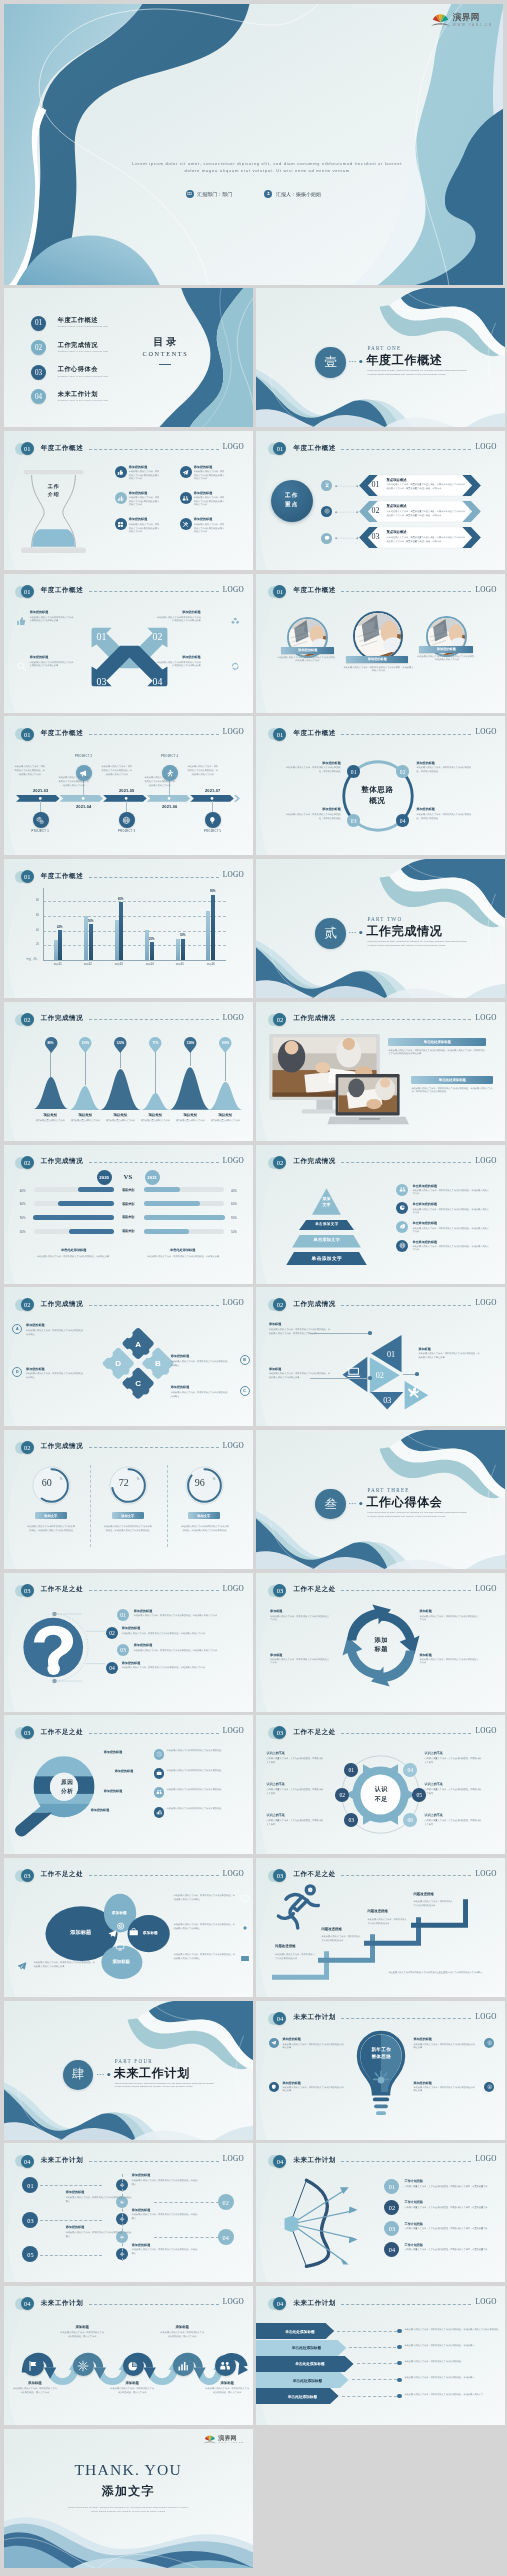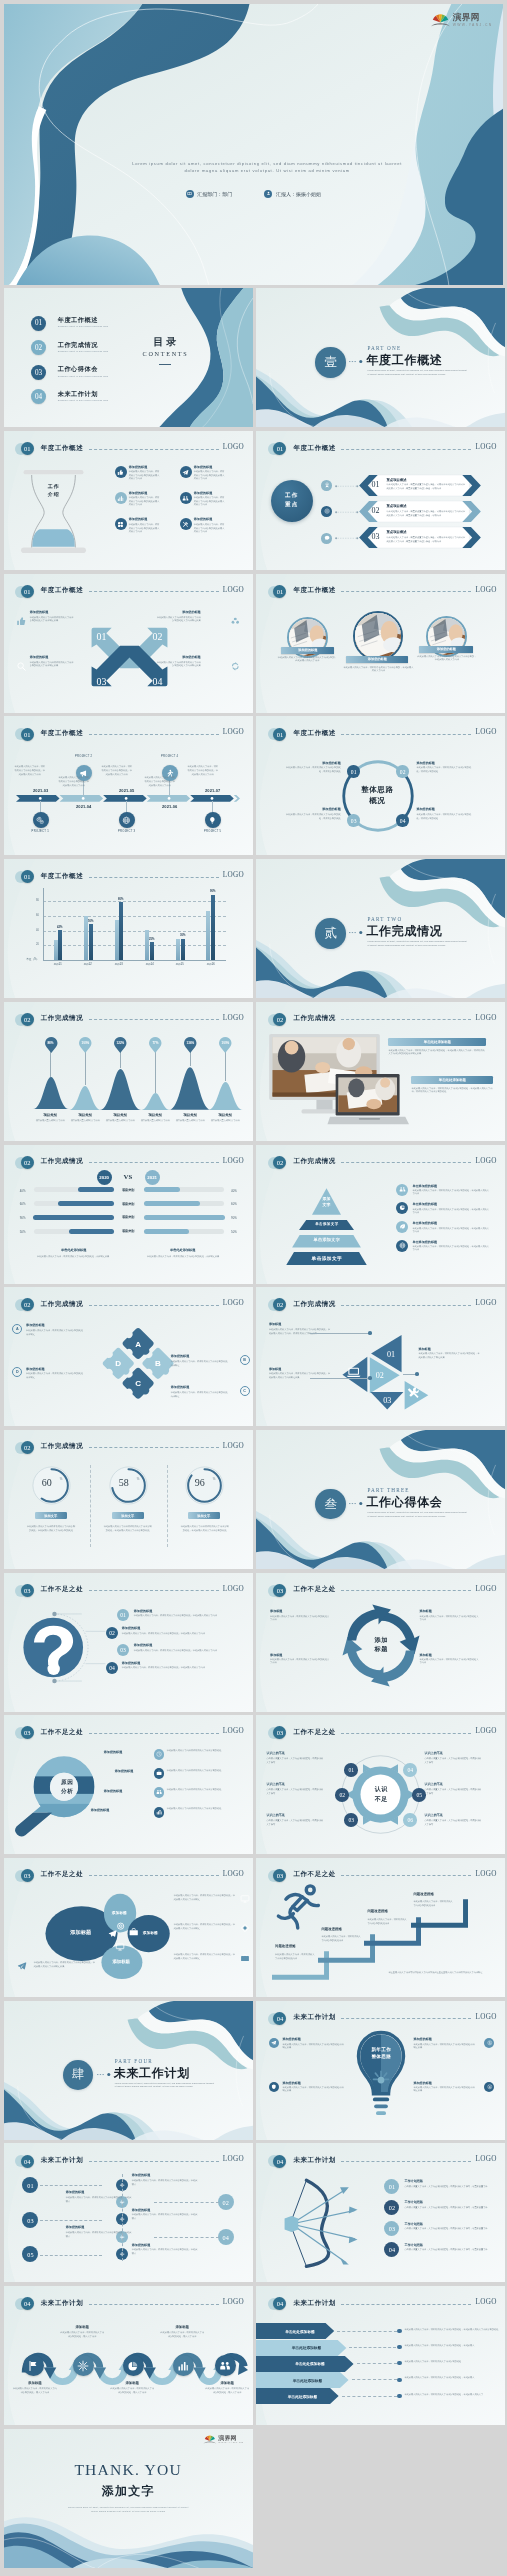--- a/index.html
+++ b/index.html
@@ -1039,21 +1039,21 @@
   <circle cx="31" cy="31" r="26" fill="none" stroke="#3d6d8f" stroke-width="3.2" stroke-dasharray="98.0 65.3" transform="rotate(-90 31 31)" stroke-linecap="round"></circle>
 </svg>
 <div class="ct" style="left:25px;top:47px;width:36px;text-align:center;font-size:10px;color:#33424d;font-family:'Liberation Serif',serif;">60</div>
 <div class="ct" style="left:56px;top:47px;font-size:2.9px;color:#5a717f;">%</div>
 <div class="ct" style="left:31px;top:82px;width:32px;height:7.5px;border-radius:1.2px;background:linear-gradient(90deg,#a6cadb,#4d83a4);display:flex;align-items:center;justify-content:center;color:#fff;font-size:3.2px;font-weight:bold;">添加文字</div>
 <div class="ct bd" style="left:22.4px;top:95px;width:50px;text-align:center;">在此蒙输入您的文字内容或者将您的文字内容复制到此处，在此蒙输入您的文字内容复制到此处</div>
 <svg class="ct" style="left:105px;top:36px;" width="39" height="39" viewBox="0 0 62 62">
   <circle cx="31" cy="31" r="29.5" fill="#eef4f5" stroke="#c3d3d8" stroke-width="1"></circle>
   <circle cx="31" cy="31" r="26" fill="none" stroke="#3d6d8f" stroke-width="3.2" stroke-dasharray="117.6 45.7" transform="rotate(-90 31 31)" stroke-linecap="round"></circle>
 </svg>
-<div class="ct" style="left:102px;top:47px;width:36px;text-align:center;font-size:10px;color:#33424d;font-family:'Liberation Serif',serif;">58</div>
+<div class="ct" style="left:102px;top:47px;width:36px;text-align:center;font-size:10px;color:#33424d;font-family:'Liberation Serif',serif;">72</div>
 <div class="ct" style="left:133px;top:47px;font-size:2.9px;color:#5a717f;">%</div>
 <div class="ct" style="left:108px;top:82px;width:32px;height:7.5px;border-radius:1.2px;background:linear-gradient(90deg,#a6cadb,#4d83a4);display:flex;align-items:center;justify-content:center;color:#fff;font-size:3.2px;font-weight:bold;">添加文字</div>
 <div class="ct bd" style="left:99px;top:95px;width:50px;text-align:center;">在此蒙输入您的文字内容或者将您的文字内容复制到此处，在此蒙输入您的文字内容复制到此处</div>
 <svg class="ct" style="left:181px;top:36px;" width="39" height="39" viewBox="0 0 62 62">
   <circle cx="31" cy="31" r="29.5" fill="#eef4f5" stroke="#c3d3d8" stroke-width="1"></circle>
   <circle cx="31" cy="31" r="26" fill="none" stroke="#3d6d8f" stroke-width="3.2" stroke-dasharray="138.9 24.5" transform="rotate(-90 31 31)" stroke-linecap="round"></circle>
 </svg>
 <div class="ct" style="left:178px;top:47px;width:36px;text-align:center;font-size:10px;color:#33424d;font-family:'Liberation Serif',serif;">96</div>
 <div class="ct" style="left:209px;top:47px;font-size:2.9px;color:#5a717f;">%</div>
 <div class="ct" style="left:184px;top:82px;width:32px;height:7.5px;border-radius:1.2px;background:linear-gradient(90deg,#a6cadb,#4d83a4);display:flex;align-items:center;justify-content:center;color:#fff;font-size:3.2px;font-weight:bold;">添加文字</div>

